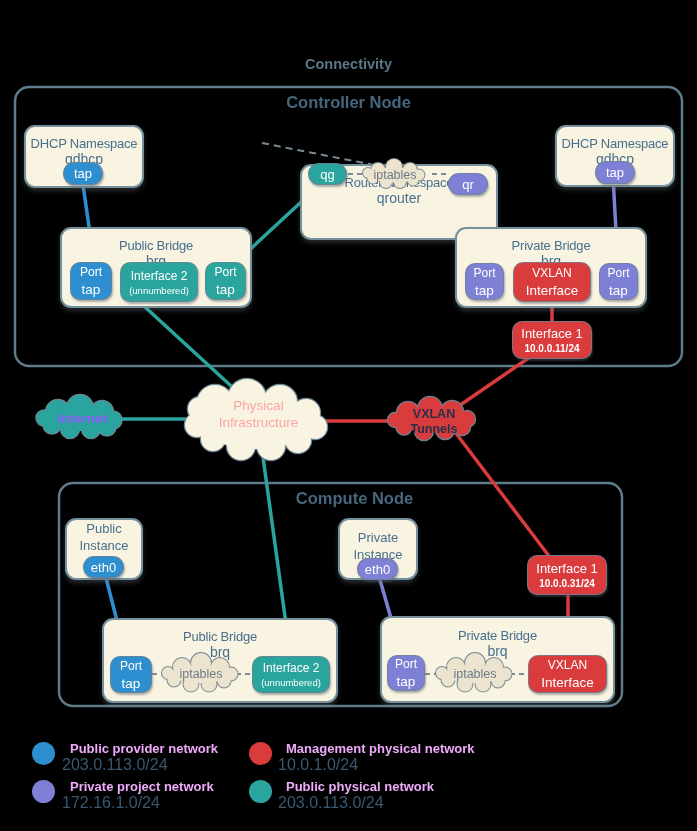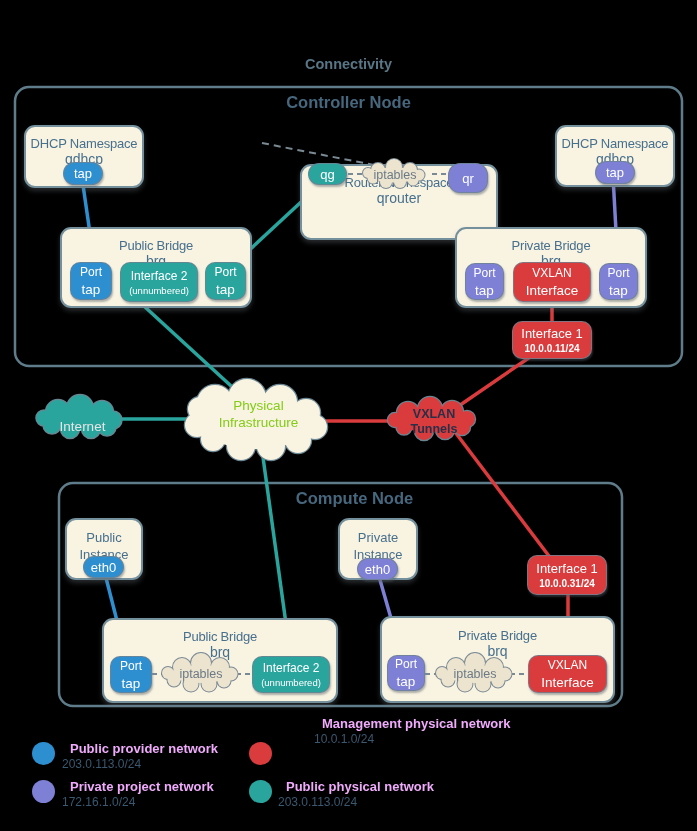--- a/index.html
+++ b/index.html
@@ -28,21 +28,21 @@
   .chip .l1{font-size:12px;font-weight:400;line-height:17px;white-space:nowrap;}
   .chip .l2{font-size:13.5px;font-weight:400;line-height:17px;white-space:nowrap;}
   .chip .small{font-size:9.5px;font-weight:400;line-height:12px;white-space:nowrap;}
   .chip .ip{font-size:10px;font-weight:700;line-height:14px;white-space:nowrap;}
   .blue{background:#2e8fd0;}
   .teal{background:#2aa59e;}
   .purple{background:#7d80d4;}
   .red{background:#da3b3d;}
   .cloudlabel{text-align:center;}
   .legend-label{color:#f0abfc;font-size:13px;font-weight:700;line-height:16px;white-space:nowrap;padding-left:8px;}
-  .legend-sub{color:#3a5870;font-size:12px;line-height:15px;white-space:nowrap;}
+  .legend-sub{color:#3a5870;font-size:16px;line-height:15px;white-space:nowrap;}
   .legend-dot{border-radius:50%;width:23px;height:23px;}
 </style>
 </head>
 <body>
 
 <div id="canvas">
 
   <svg id="svg-bottom" width="697" height="831">
     <rect x="15" y="87" width="667" height="279" rx="14" fill="none" stroke="#5f7c8a" stroke-width="2.5"></rect>
     <rect x="59" y="483" width="563" height="223" rx="14" fill="none" stroke="#5f7c8a" stroke-width="2.5"></rect>
@@ -154,21 +154,21 @@
       <div class="bs">qdhcp</div>
     </div>
     <div class="abs pill blue" style="left:63px;top:162px;width:40px;height:23px;">tap</div>
 
 
     <div class="abs cream" style="left:300px;top:122px;width:198px;height:76px;padding-top:9px;margin-top:42px;">
       <div class="bt">Router Namespace</div>
       <div class="bs">qrouter</div>
     </div>
     <div class="abs pill teal" style="left:308px;top:163px;width:39px;height:22px;">qg</div>
-    <div class="abs pill purple" style="left:448px;top:163px;width:40px;height:30px;">qr</div>
+    <div class="abs pill purple" style="left:448px;top:173px;width:40px;height:22px;">qr</div>
 
     <div class="abs cream" style="left:555px;top:125px;width:120px;height:62px;padding-top:9px;">
       <div class="bt">DHCP Namespace</div>
       <div class="bs">qdhcp</div>
     </div>
     <div class="abs pill purple" style="left:595px;top:161px;width:40px;height:23px;">tap</div>
 
     <div class="abs cream" style="left:60px;top:227px;width:192px;height:81px;padding-top:9px;">
       <div class="bt">Public Bridge</div>
       <div class="bs">brq</div>
@@ -202,21 +202,21 @@
       <div class="l1">Port</div>
       <div class="l2">tap</div>
     </div>
     <div class="abs chip red" style="left:512px;top:321px;width:80px;height:38px;">
       <div class="l1" style="font-size:13px;">Interface 1</div>
       <div class="ip">10.0.0.11/24</div>
     </div>
 
     <div class="abs nodelabel" style="left:58px;width:593px;top:489px;">Compute Node</div>
 
-    <div class="abs cream" style="left:65px;top:518px;width:78px;height:62px;padding-top:9px;">
+    <div class="abs cream" style="left:65px;top:518px;width:78px;height:62px;">
       <div class="bs" style="font-size:13px;line-height:17px;">Public</div>
       <div class="bs" style="font-size:13px;line-height:17px;">Instance</div>
     </div>
     <div class="abs pill blue" style="left:83px;top:556px;width:41px;height:22px;">eth0</div>
 
     <div class="abs cream" style="left:338px;top:518px;width:80px;height:62px;padding-top:9px;">
       <div class="bs" style="font-size:13px;line-height:17px;">Private</div>
       <div class="bs" style="font-size:13px;line-height:17px;">Instance</div>
     </div>
     <div class="abs pill purple" style="left:357px;top:558px;width:41px;height:22px;">eth0</div>
@@ -251,21 +251,21 @@
       <div class="l1">VXLAN</div>
       <div class="l2">Interface</div>
     </div>
 
     <div class="abs legend-dot" style="left:32px;top:742px;background:#2e8fd0;"></div>
     <div class="abs" style="left:62px;top:741px;">
       <div class="legend-label">Public provider network</div>
       <div class="legend-sub">203.0.113.0/24</div>
     </div>
     <div class="abs legend-dot" style="left:249px;top:742px;background:#da3b3d;"></div>
-    <div class="abs" style="left:278px;top:716px;margin-left:36px;">
+    <div class="abs" style="left:278px;top:741px;">
       <div class="legend-label">Management physical network</div>
       <div class="legend-sub">10.0.1.0/24</div>
     </div>
     <div class="abs legend-dot" style="left:32px;top:780px;background:#7d80d4;"></div>
     <div class="abs" style="left:62px;top:779px;">
       <div class="legend-label">Private project network</div>
       <div class="legend-sub">172.16.1.0/24</div>
     </div>
     <div class="abs legend-dot" style="left:249px;top:780px;background:#2aa59e;"></div>
     <div class="abs" style="left:278px;top:779px;">
@@ -356,22 +356,22 @@
           <circle cx="483" cy="684" r="7.5"></circle>
         <circle cx="465" cy="684" r="7.5"></circle>
           <circle cx="448" cy="680" r="6.5"></circle>
           <circle cx="442" cy="673" r="6"></circle>
         <ellipse cx="475" cy="674" rx="30" ry="9"></ellipse>
       </g>
     </g>
   </svg>
 
   <div id="labels" class="layer">
-    <div class="abs cloudlabel" style="left:35px;top:411px;width:95px;color:#e5e5e5;font-size:13.5px;font-weight:400;margin-top:8px;">Internet</div>
-    <div class="abs cloudlabel" style="left:185px;top:397px;width:147px;color:#84cc16;font-size:13.5px;font-weight:400;line-height:17px;">
+    <div class="abs cloudlabel" style="left:35px;top:411px;width:95px;color:#8b5cf6;font-size:13.5px;font-weight:700;">Internet</div>
+    <div class="abs cloudlabel" style="left:185px;top:397px;width:147px;color:#fca5a5;font-size:13.5px;font-weight:400;line-height:17px;">
       <div>Physical</div>
       <div>Infrastructure</div>
     </div>
     <div class="abs cloudlabel" style="left:390px;top:407px;width:88px;color:#273049;font-size:12.5px;font-weight:700;line-height:15px;">
       <div>VXLAN</div>
       <div>Tunnels</div>
     </div>
     <div class="abs cloudlabel" style="left:362px;top:168px;width:66px;color:#6b7a85;font-size:12.5px;">iptables</div>
     <div class="abs cloudlabel" style="left:164px;top:667px;width:74px;color:#6b7a85;font-size:12.5px;">iptables</div>
     <div class="abs cloudlabel" style="left:438px;top:667px;width:74px;color:#6b7a85;font-size:12.5px;">iptables</div>

